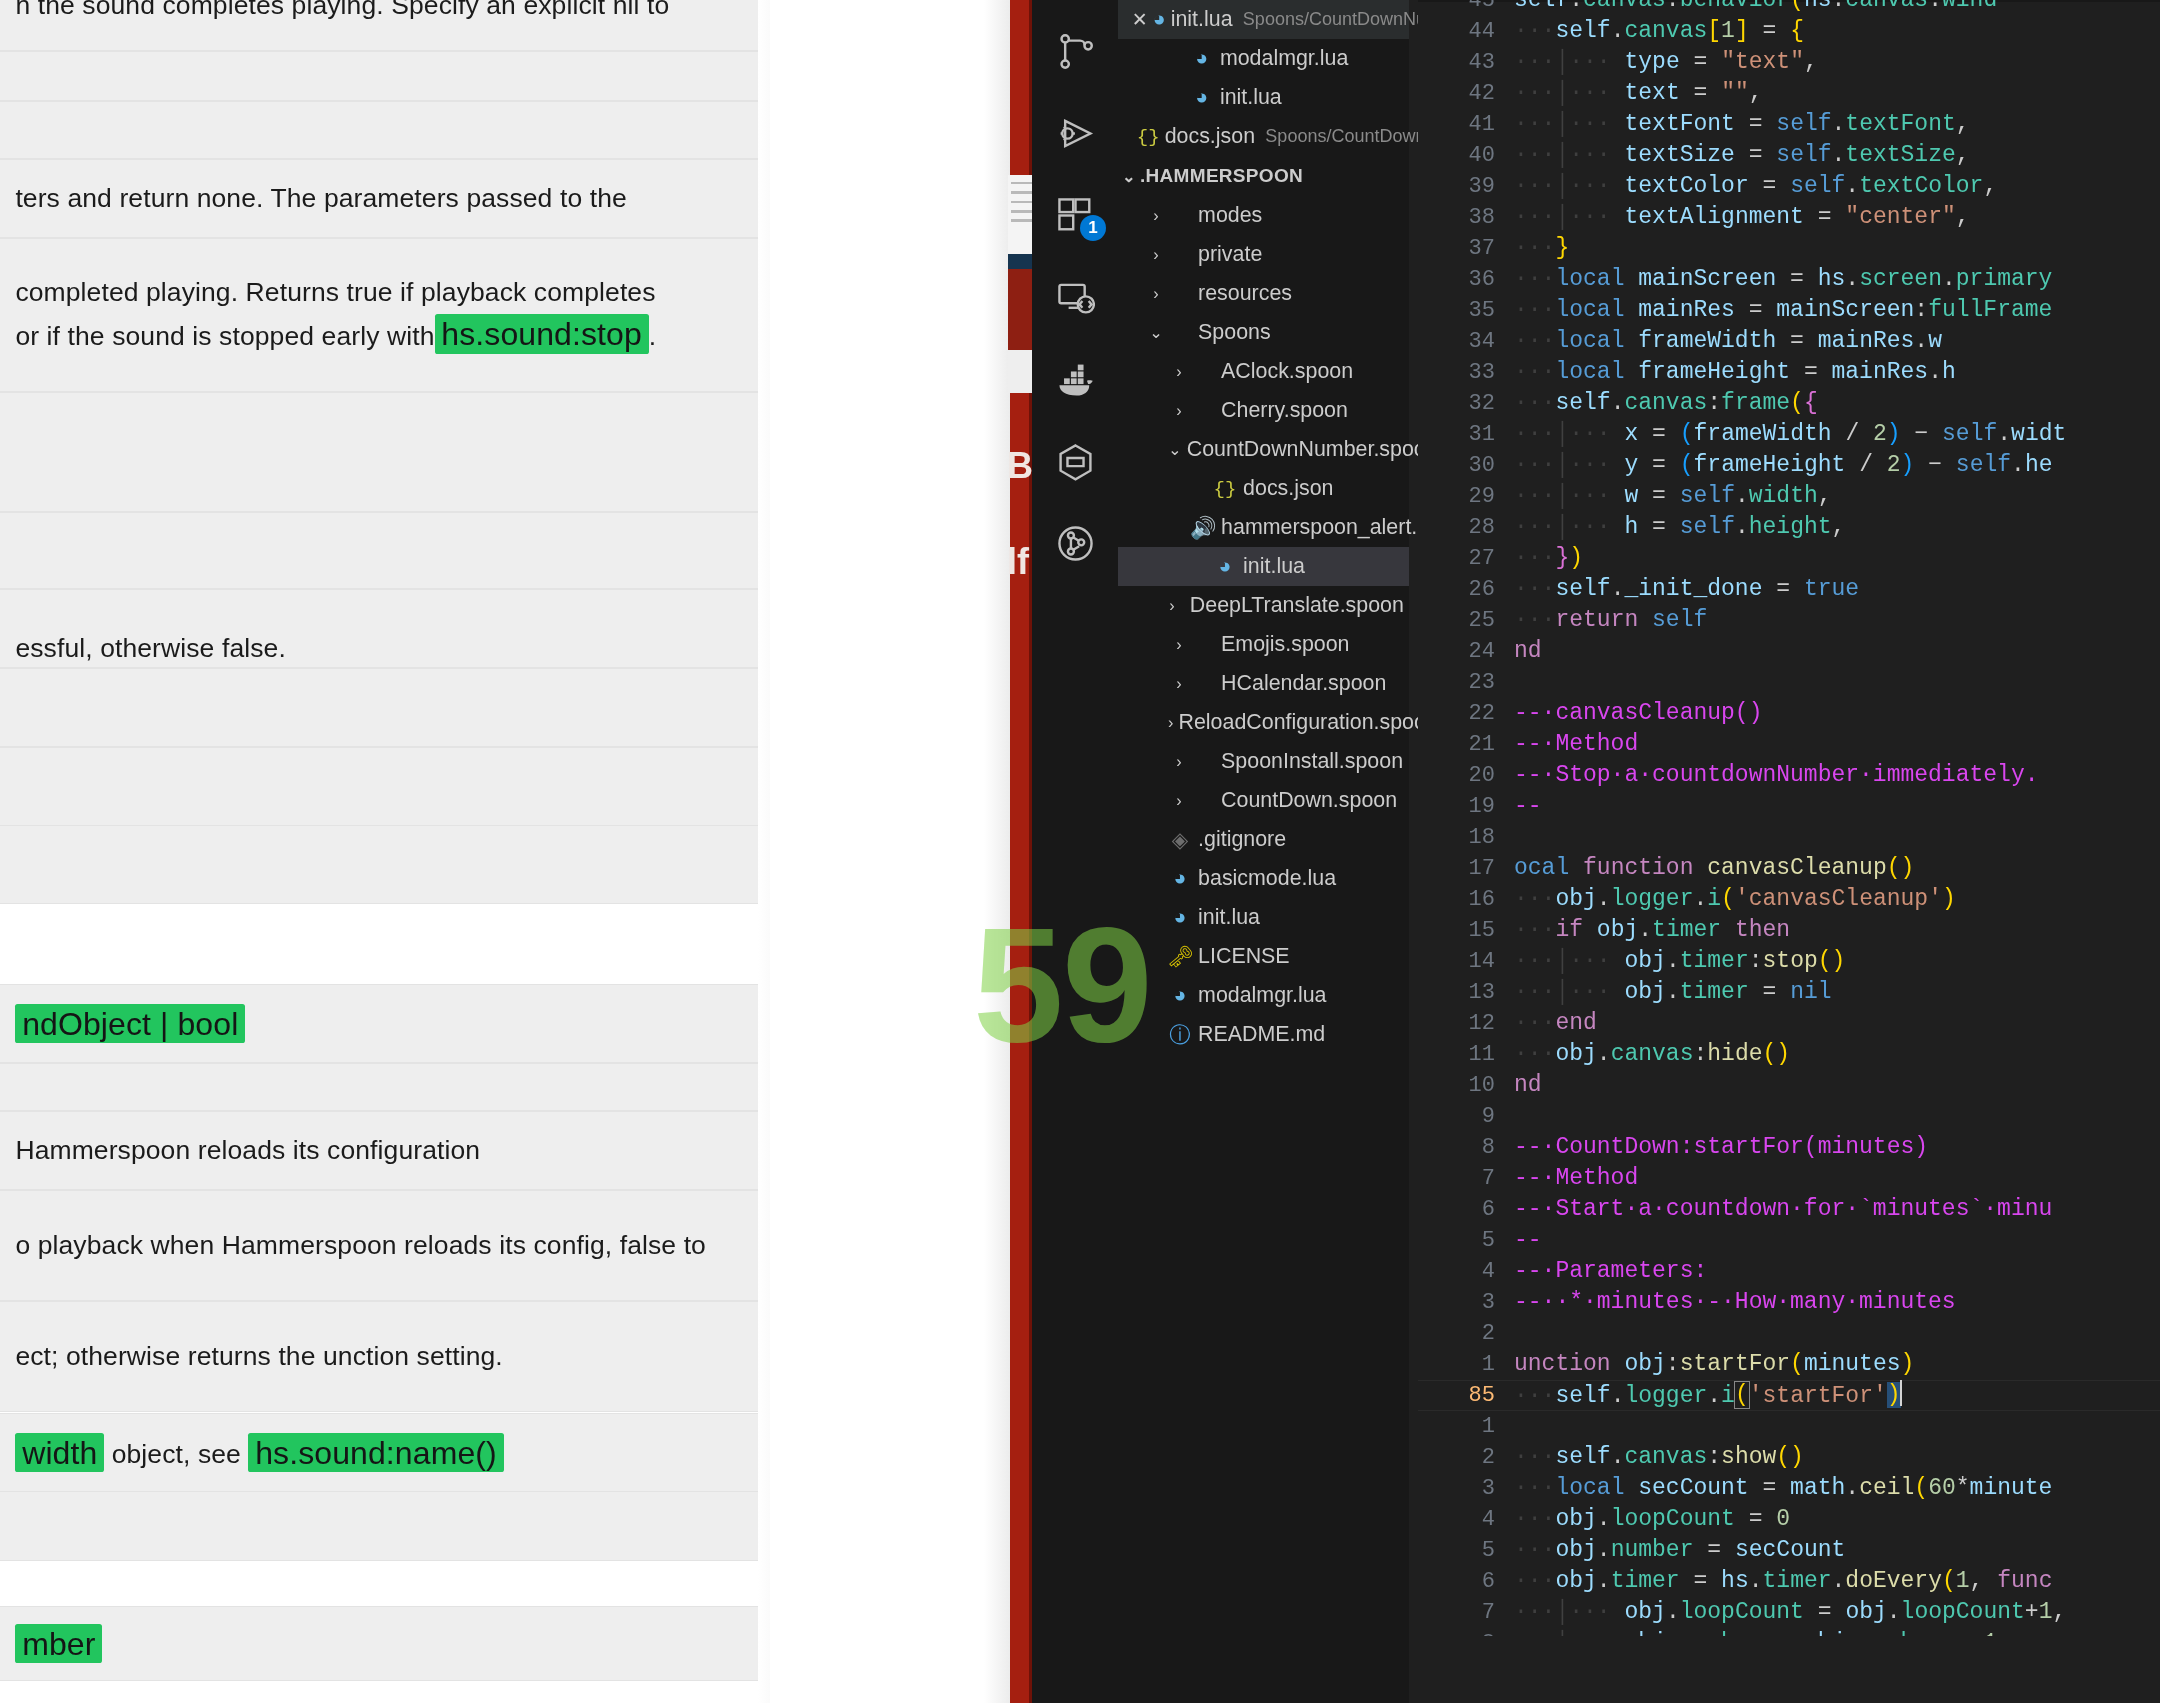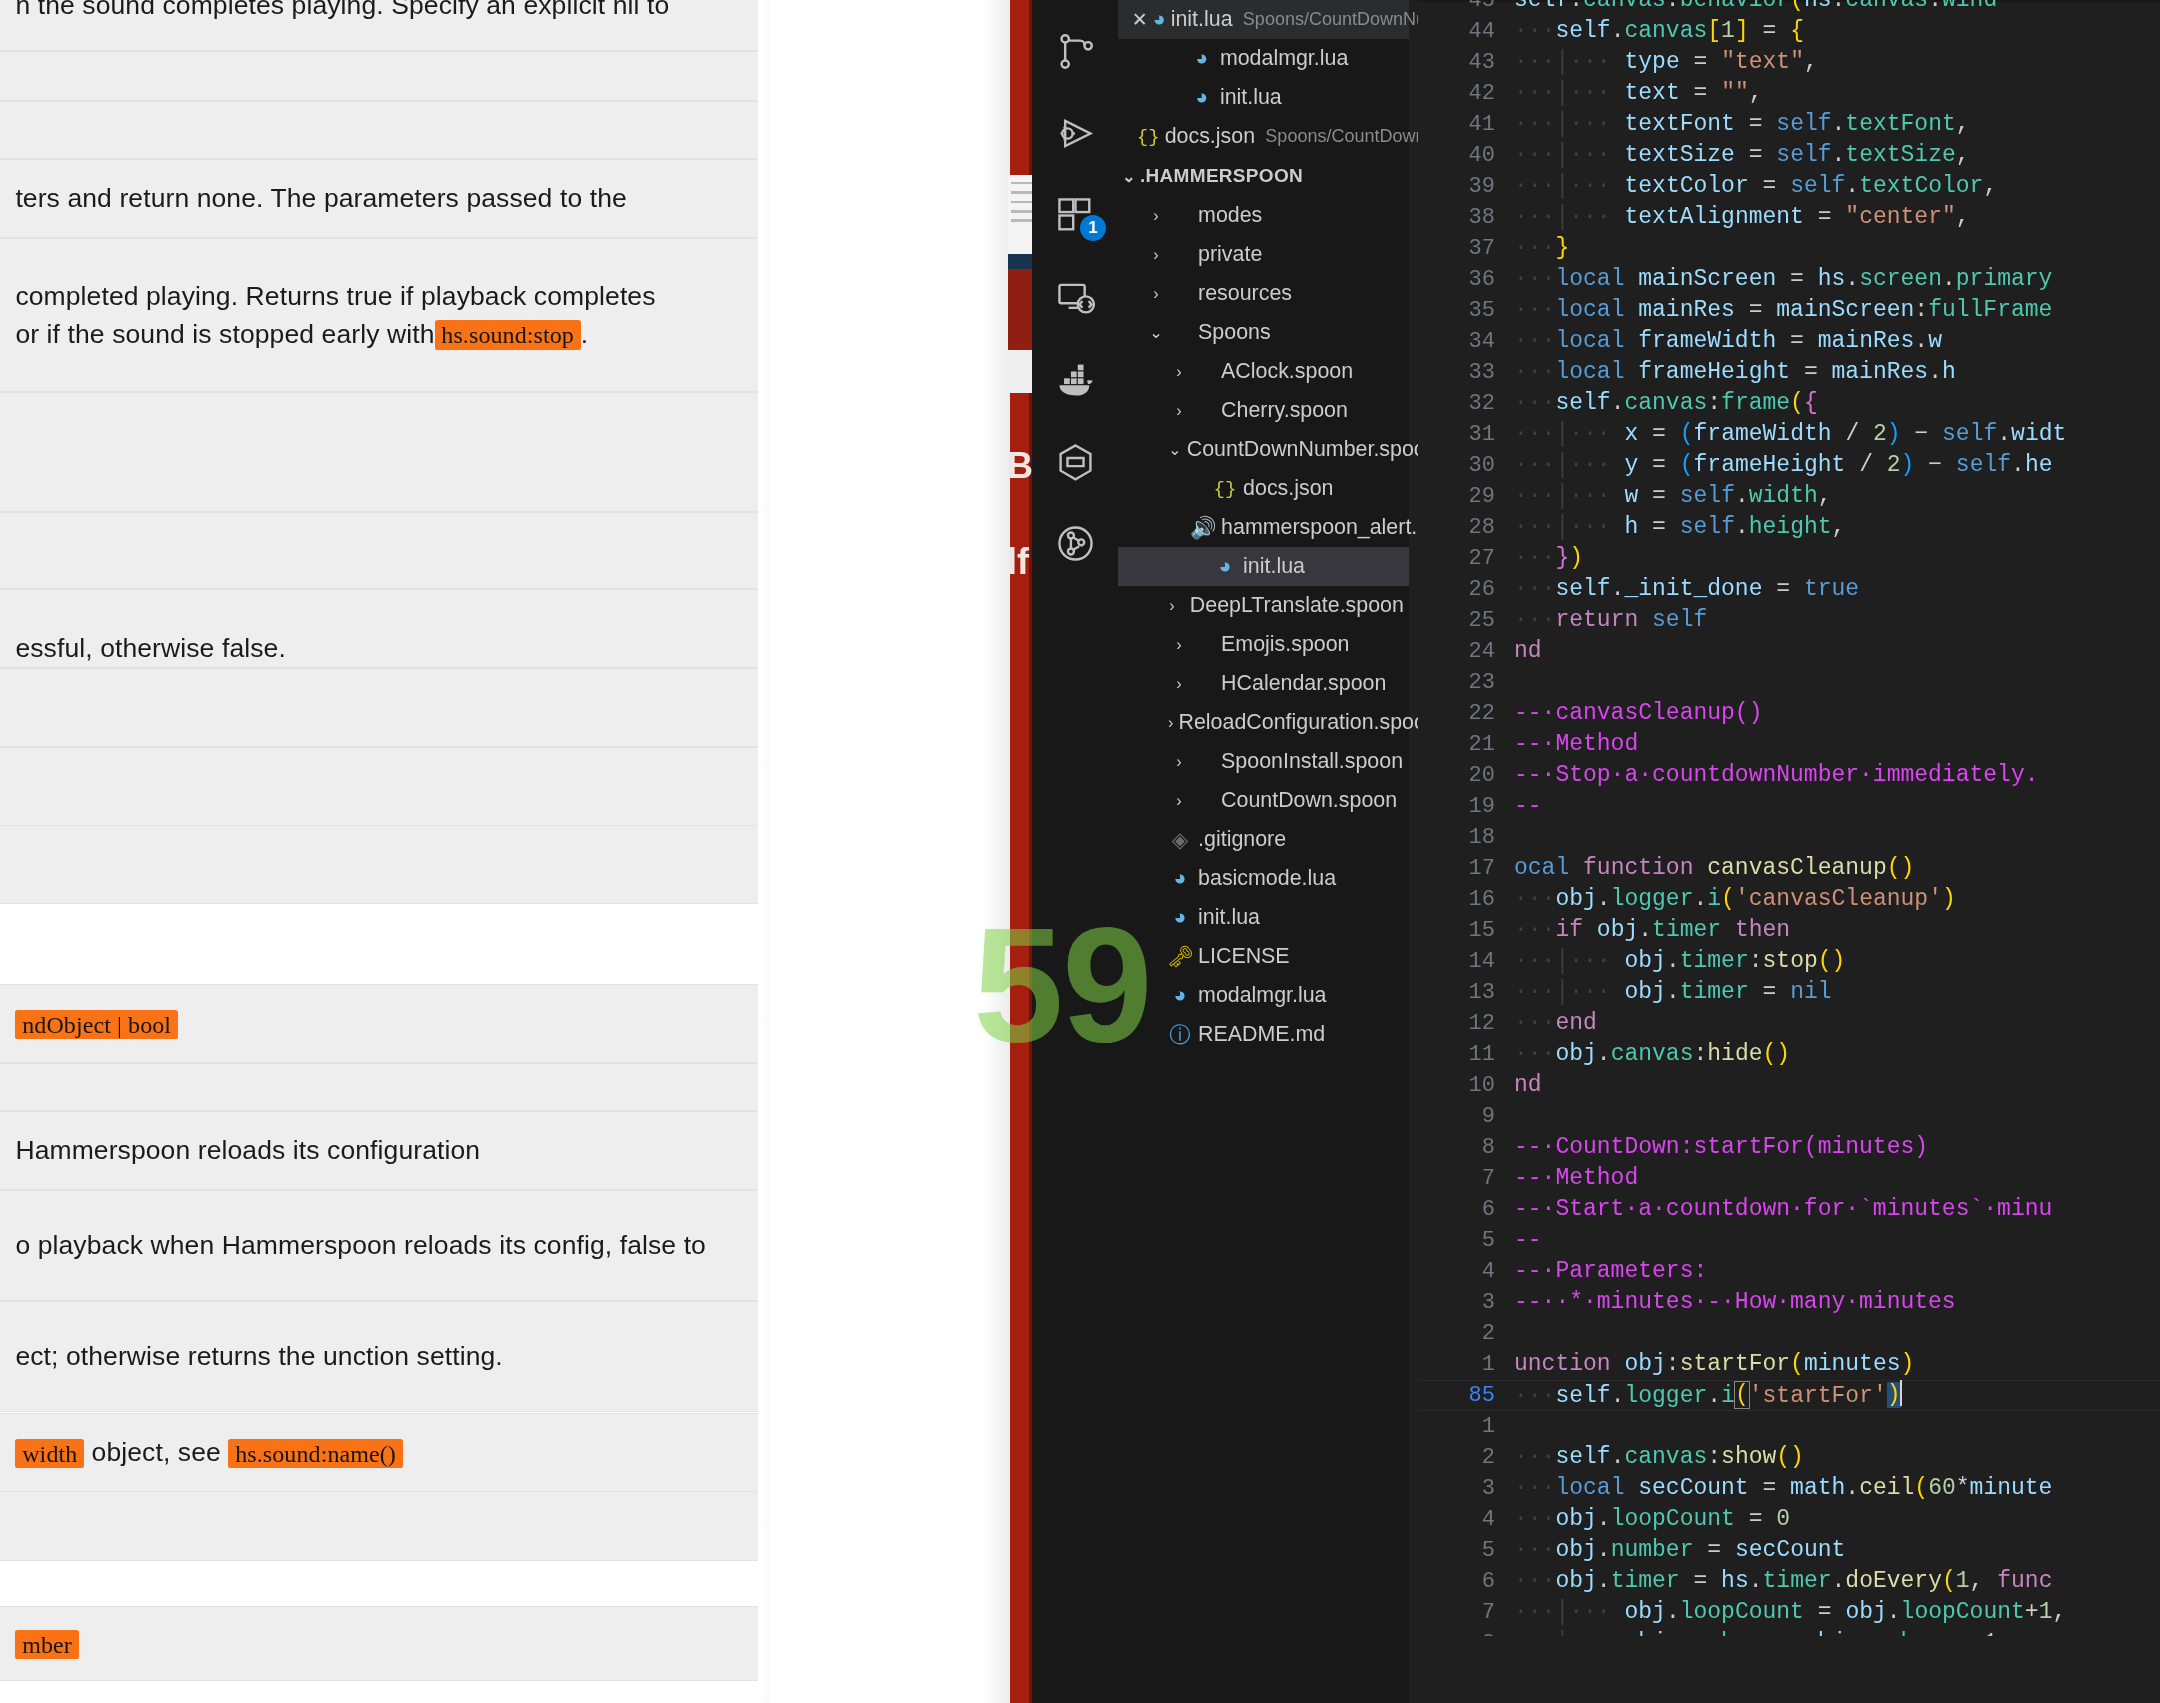--- a/index.html
+++ b/index.html
@@ -5,21 +5,21 @@
   html,body{margin:0;padding:0;background:#1e1e1e;}
   body{width:2161px;height:1704px;overflow:hidden;font-family:"Liberation Sans",sans-serif;}
   #root{position:relative;width:2161px;height:1704px;}
 
   
   .doc-window{position:absolute;left:0;top:0;width:770px;height:1704px;background:#ffffff;}
   .doc-rows{position:absolute;left:0;top:0;width:770px;}
   .doc-row{box-sizing:border-box;background:#eeeeee;border-top:0.9px solid #e3e3e3;
            border-bottom:0.9px solid #e3e3e3;padding:0 15.4px;display:flex;align-items:center;}
   .doc-text{font-size:26.5px;color:#1b1b1b;line-height:1.45;white-space:nowrap;letter-spacing:0.1px;}
-  code.inline{font-family:Liberation Serif, serif;font-size:24px;background:#f97316;
+  code.inline{font-family:Liberation Sans, sans-serif;font-size:32px;background:#22c55e;
               padding:1.7px 6.8px;border-radius:2.6px;color:#151515;}
   .doc-scroll-edge{position:absolute;left:758px;top:0;width:13px;height:1704px;
                    background:linear-gradient(to right,#ffffff,#fafafa);}
 
   
   .red-window{position:absolute;left:770px;top:0;width:257px;height:1704px;background:#ffffff;}
   .red-body{position:absolute;left:1010px;top:0;width:94px;height:1704px;background:#a51f10;}
   .red-inner-line{position:absolute;left:1029px;top:0;width:2.6px;height:1704px;background:#6e1208;}
   .red-thumb{position:absolute;left:1008px;top:175px;width:41px;height:218px;background:#e9e9e9;
              overflow:hidden;}
@@ -67,21 +67,21 @@
                 font-weight:bold;letter-spacing:0.3px;}
   .treeline{position:absolute;width:0.9px;background:#383838;}
 
   
   .editor{position:absolute;left:386px;top:0;width:752px;height:1636px;background:#1f1f1f;
           overflow:hidden;}
   .tabbar{height:1.7px;background:#181818;}
   .code{position:absolute;left:0;top:-15.4px;width:752px;font-family:"Liberation Mono",monospace;
         font-size:23px;line-height:31px;white-space:pre;}
   .cline{display:flex;height:31px;align-items:flex-start;}
-  .cline.cursorline .gut{color:#3b82f6;}
+  .cline.cursorline .gut{color:#fdba74;}
   .cline.cursorline{box-shadow:inset 0 0.9px 0 #2a2a2a, inset 0 -0.9px 0 #2a2a2a;}
   .gut{width:96px;flex:0 0 96px;text-align:right;padding-right:19px;box-sizing:border-box;
        color:#6e7681;font-size:22px;}
   .src{white-space:pre;color:#cccccc;}
   .t-kw{color:#c586c0;}
   .t-loc{color:#569cd6;}
   .t-var{color:#9cdcfe;}
   .t-prop{color:#4ec9b0;}
   .t-fn{color:#dcdcaa;}
   .t-str{color:#ce9178;}

